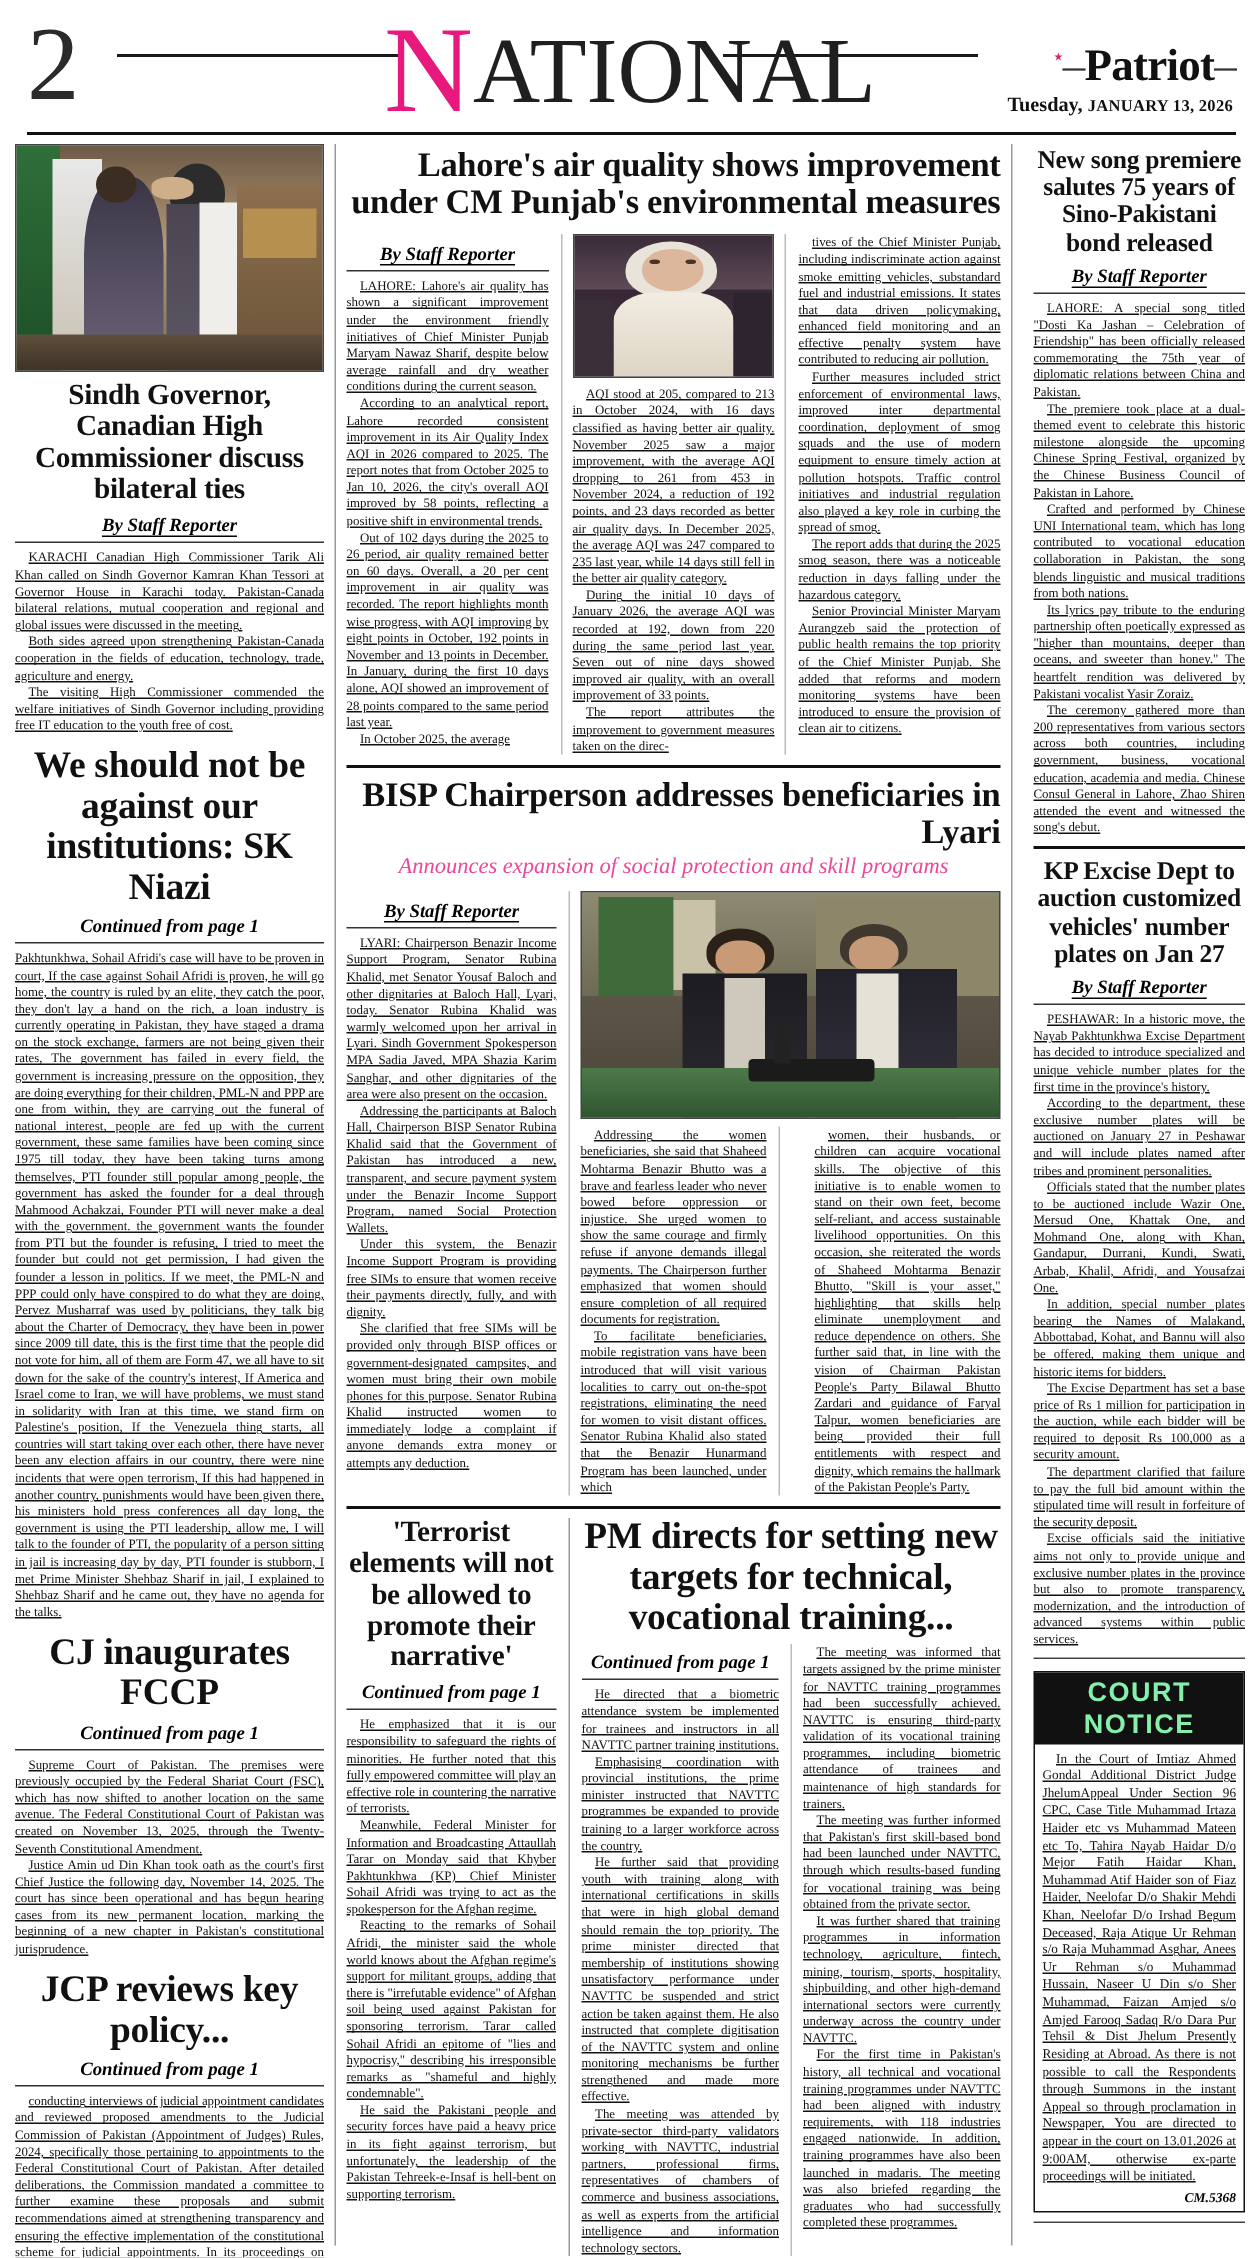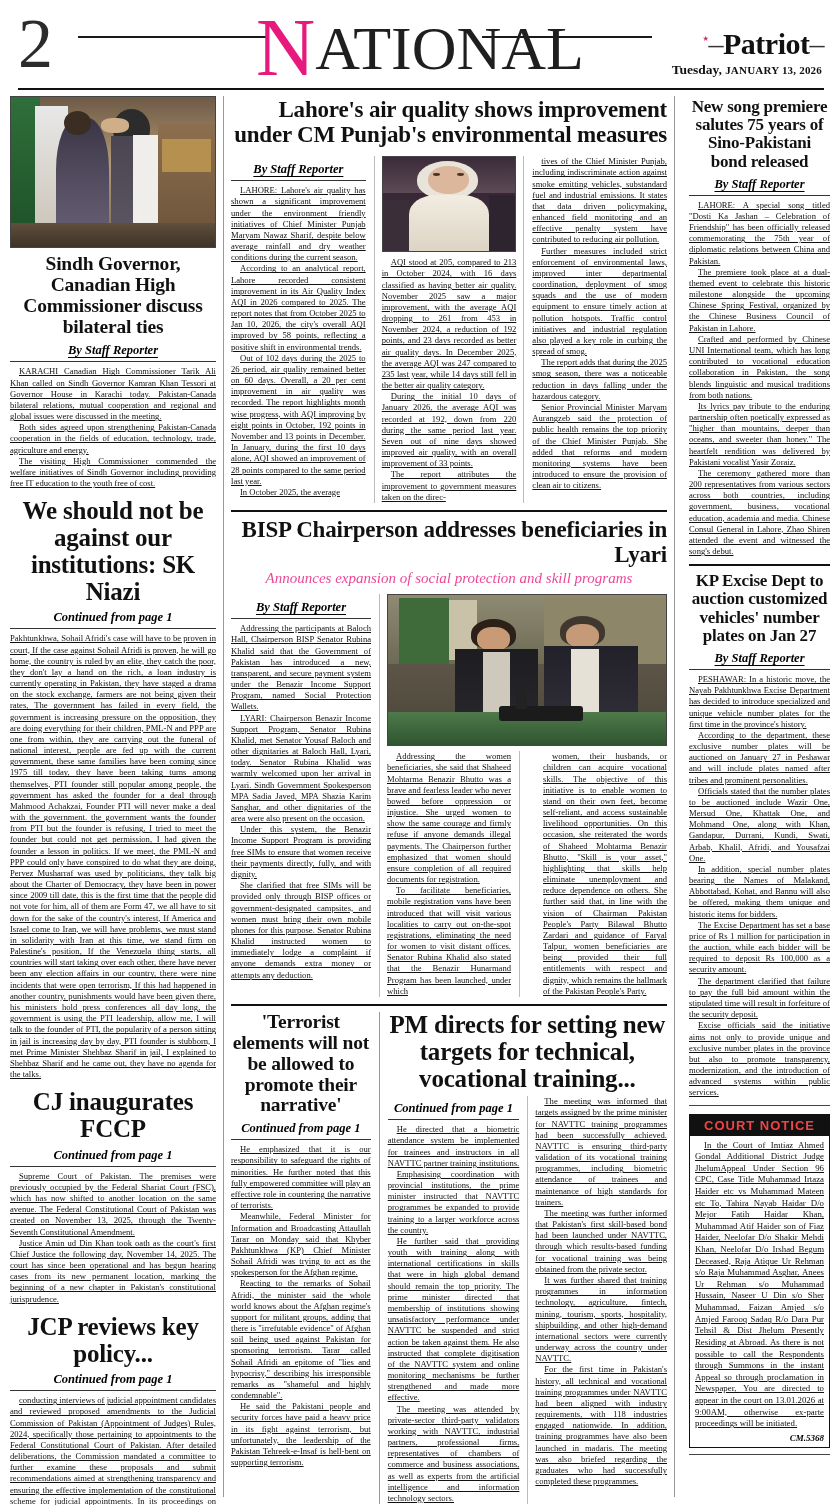--- a/index.html
+++ b/index.html
@@ -77,22 +77,22 @@
     font-family:"Liberation Serif", serif; hyphens:auto;text-decoration:underline;
   }
   .body-txt p { margin:0; text-indent:9px; }
 
   
   .photo { border:1px solid #444; position:relative; overflow:hidden; background:#b9a98f; }
 
   
   .notice-box { border:1.5px solid #111; margin-top:8px; }
   .notice-hd {
-    background:#111; color:#ef4444; text-align:center; font-weight:700;
-    font-size:13px; letter-spacing:1px; padding:3px 0;
+    background:#111; color:#86efac; text-align:center; font-weight:700;
+    font-size:18px; letter-spacing:1px; padding:3px 0;
     font-family:"Liberation Sans", sans-serif;
   }
   .notice-body { padding:4px 5px 4px; }
   .notice-body .body-txt { font-size:8.8px; line-height:1.32; }
   .notice-sig { text-align:right; font-style:italic; font-weight:700; font-size:9px; margin-top:3px; }
   .sep-rule { height:2px; background:#111; margin:7px 0 6px; }
   .sep-rule-thin { height:1px; background:#444; margin:6px 0 5px; }
 </style>
 </head>
 <body>
@@ -213,22 +213,22 @@
       <div class="sep-rule"></div>
 
       <div class="hl hl-xl">BISP Chairperson addresses beneficiaries in Lyari</div>
       <div class="kicker">Announces expansion of social protection and skill programs</div>
 
       <div style="display:flex;gap:8px;margin-top:7px;">
         <div style="flex:1;">
           <div class="byline">By Staff Reporter</div>
           <div class="rule"></div>
           <div class="body-txt">
+            <p>LYARI: Chairperson Benazir Income Support Program, Senator Rubina Khalid, met Senator Yousaf Baloch and other dignitaries at Baloch Hall, Lyari, today. Senator Rubina Khalid was warmly welcomed upon her arrival in Lyari. Sindh Government Spokesperson MPA Sadia Javed, MPA Shazia Karim Sanghar, and other dignitaries of the area were also present on the occasion.</p>
             <p>Addressing the participants at Baloch Hall, Chairperson BISP Senator Rubina Khalid said that the Government of Pakistan has introduced a new, transparent, and secure payment system under the Benazir Income Support Program, named Social Protection Wallets.</p>
-            <p>LYARI: Chairperson Benazir Income Support Program, Senator Rubina Khalid, met Senator Yousaf Baloch and other dignitaries at Baloch Hall, Lyari, today. Senator Rubina Khalid was warmly welcomed upon her arrival in Lyari. Sindh Government Spokesperson MPA Sadia Javed, MPA Shazia Karim Sanghar, and other dignitaries of the area were also present on the occasion.</p>
             <p>Under this system, the Benazir Income Support Program is providing free SIMs to ensure that women receive their payments directly, fully, and with dignity.</p>
             <p>She clarified that free SIMs will be provided only through BISP offices or government-designated campsites, and women must bring their own mobile phones for this purpose. Senator Rubina Khalid instructed women to immediately lodge a complaint if anyone demands extra money or attempts any deduction.</p>
           </div>
         </div>
         <div style="flex:2;border-left:1px solid #bbb;padding-left:7px;">
           <div class="photo" style="height:152px;background:linear-gradient(180deg,#6c6455,#4a4438);">
             <div style="position:absolute;left:0;top:0;width:100%;height:46%;background:linear-gradient(180deg,#8f8a72,#6d6a55);"></div>
             <div style="position:absolute;left:4%;top:2%;width:18%;height:44%;background:#3f6b3a;"></div>
             <div style="position:absolute;left:22%;top:3%;width:10%;height:40%;background:#c9c2a8;"></div>
             <div style="position:absolute;left:56%;top:2%;width:44%;height:44%;background:#8d8668;"></div>

